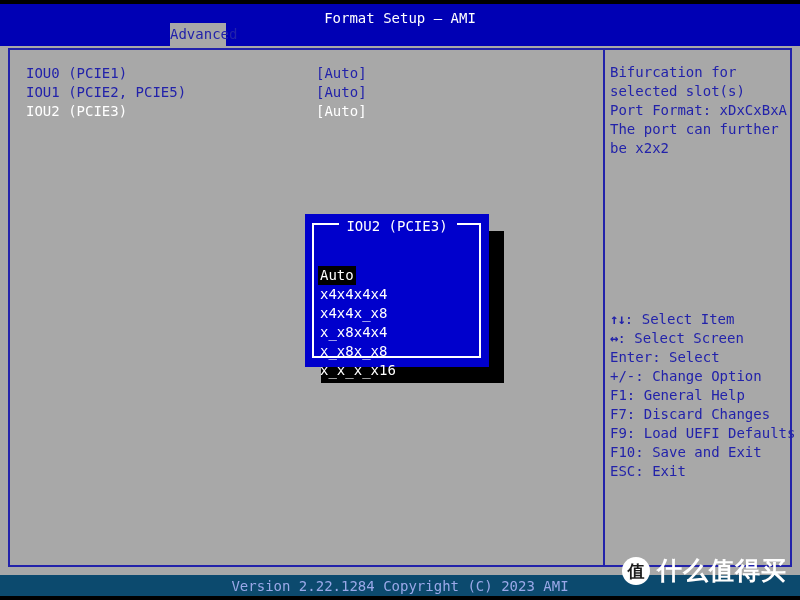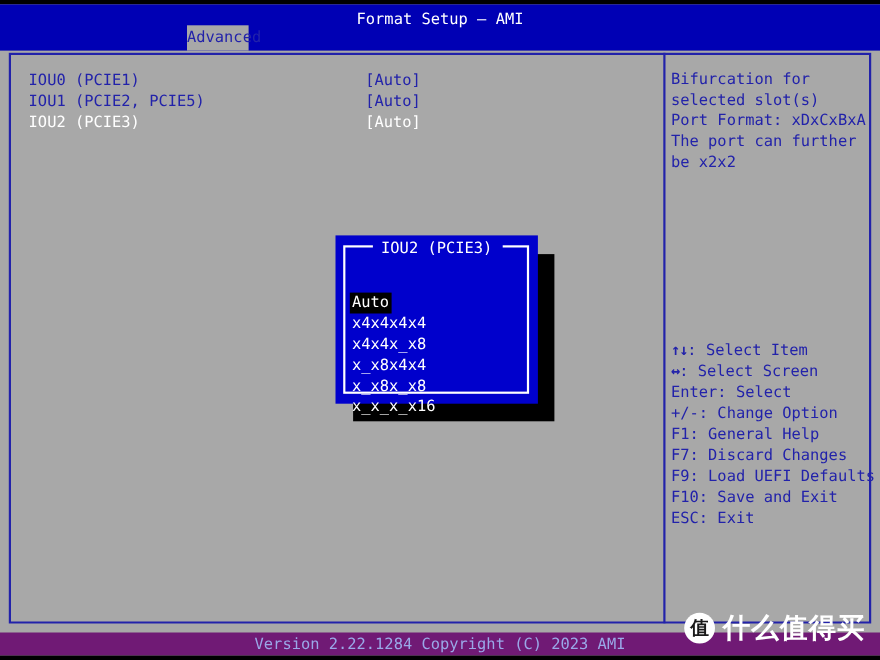--- a/index.html
+++ b/index.html
@@ -84,21 +84,21 @@
     white-space: pre;
   }
   .setting-label {
     position: absolute;
     left: 0; top: 0;
     color: #2222aa;
     white-space: pre;
   }
   .setting-value {
     position: absolute;
-    left: 306px; top: 0;
+    left: 290px; top: 0;
     color: #2222aa;
     white-space: pre;
   }
   .setting-row.active .setting-label,
   .setting-row.active .setting-value {
     color: #ffffff;
   }
 
   
   .help {
@@ -193,21 +193,21 @@
   .footer-gray {
     position: absolute;
     left: 0; top: 567px;
     width: 800px; height: 8px;
     background: #a8a8a8;
   }
   .footer-bar {
     position: absolute;
     left: 0; top: 575px;
     width: 800px; height: 21px;
-    background: #701a75;
+    background: #0c4a6e;
   }
   .footer-text {
     position: absolute;
     left: 0; top: 3px;
     width: 800px;
     text-align: center;
     color: #9aa8e8;
     font-size: 14px;
     white-space: pre;
   }

